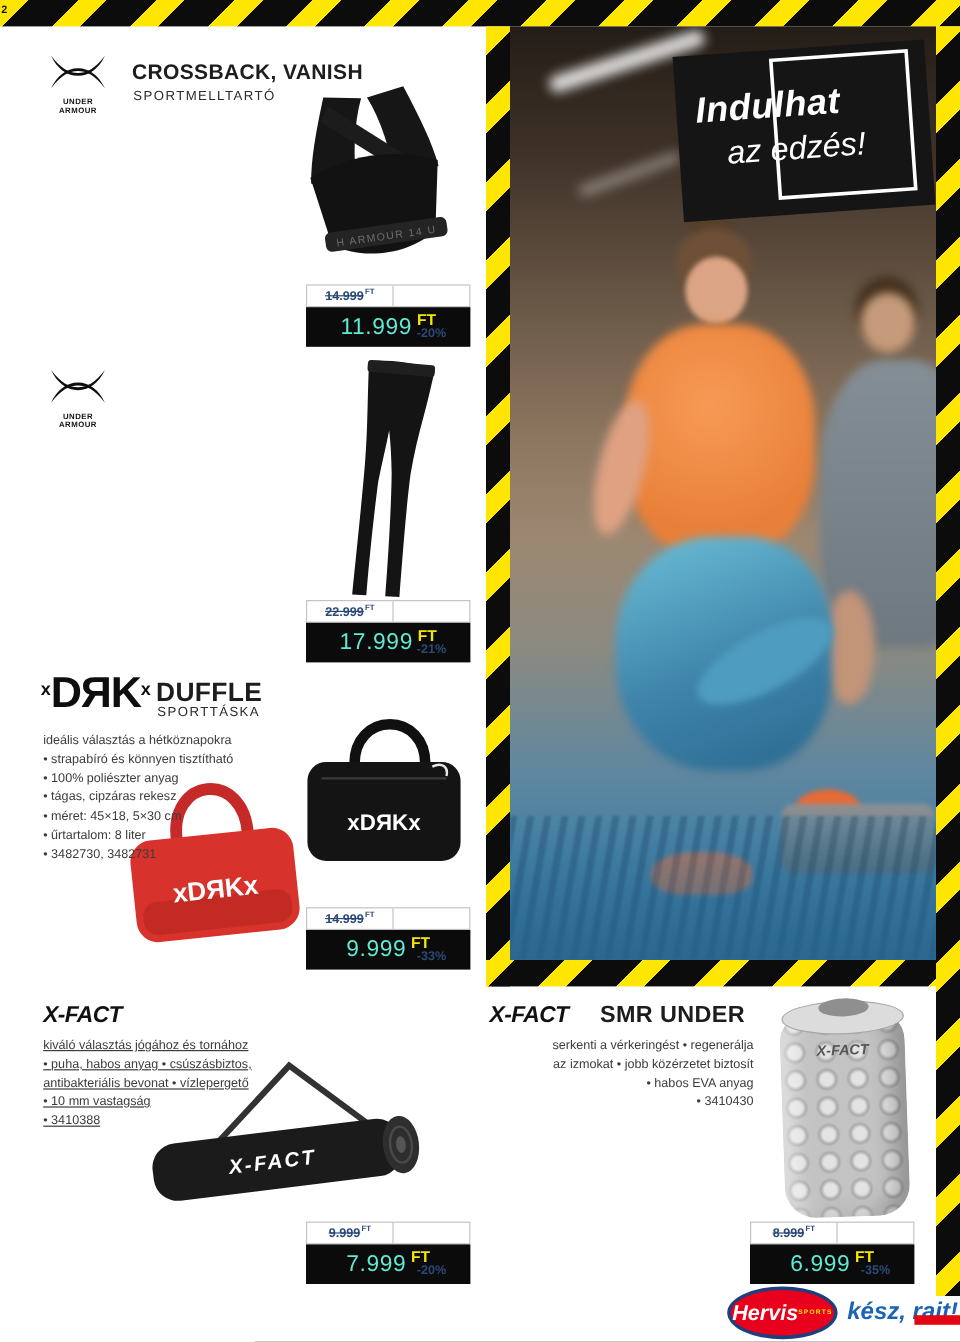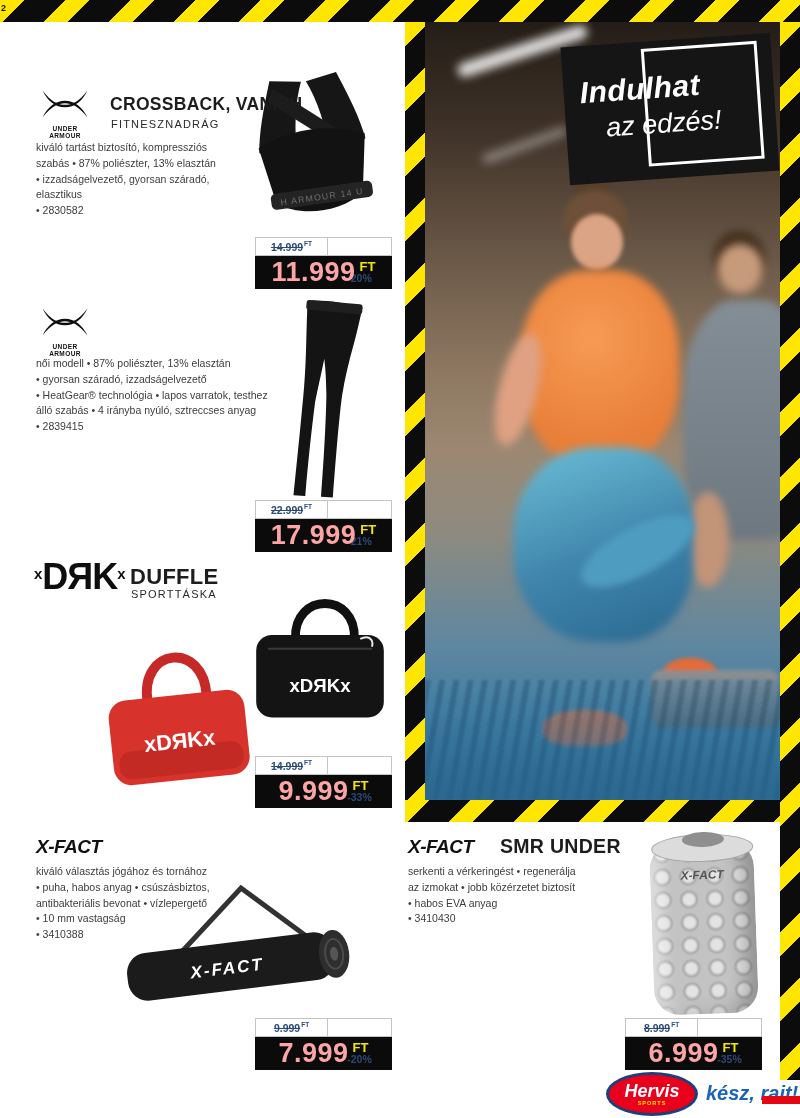--- a/index.html
+++ b/index.html
@@ -49,35 +49,35 @@
   .xfact{font-size:19px;font-weight:800;font-style:italic;color:#111;letter-spacing:-.5px;}
 
   
   .price{width:137px;z-index:4;}
   .price-top{display:flex;height:19px;background:#fff;border:1px solid #c4c4c4;box-sizing:border-box;}
   .price-old{flex:0 0 71px;border-right:1px solid #c4c4c4;display:flex;align-items:center;justify-content:center;color:#2c4a78;font-size:10.5px;font-weight:bold;}
   .price-old .num{text-decoration:line-through;}
   .price-old .ft{font-size:6.5px;vertical-align:4px;margin-left:1px;text-decoration:none;position:relative;top:-3px;}
   .price-disc{flex:1;display:flex;align-items:center;justify-content:center;color:#2c4a78;font-size:10.5px;font-weight:bold;margin-top:40px;}
   .price-main{height:33px;background:#0b0b0b;display:flex;align-items:center;justify-content:center;}
-  .price-main .num{color:#fca5a5;font-size:27px;font-weight:700;letter-spacing:.5px;}
+  .price-main .num{color:#5eead4;font-size:19px;font-weight:400;letter-spacing:.5px;}
   .price-main .ft{color:#f3e505;font-size:13px;font-weight:800;margin-left:4px;position:relative;top:-6px;}
 
   
   .prod-img{z-index:1;}
   .roller{width:104px;height:172px;border-radius:26px;transform:rotate(-2deg);
     background-color:#c3c3c3;
     background-image:radial-gradient(circle at 12px 11px,#e3e3e3 5px,#a9a9a9 8px,#c3c3c3 10px);
     background-size:26px 23px;box-shadow:inset -12px 0 18px rgba(0,0,0,.25), inset 10px 0 14px rgba(255,255,255,.5);}
   .roller-top{position:absolute;left:2px;top:-8px;width:100px;height:26px;border-radius:50%;background:#dcdcdc;border:1px solid #a5a5a5;}
   .roller-hole{position:absolute;left:30px;top:-3px;width:42px;height:15px;border-radius:50%;background:#8f8f8f;}
   .roller-label{position:absolute;left:0;top:26px;width:104px;text-align:center;font-size:12px;font-weight:800;font-style:italic;color:#555;}
 
   
-  .hervis{left:606px;top:1072px;width:92px;height:44px;background:#e8001d;border:3px solid #1e3f7d;border-radius:50%;box-sizing:border-box;display:flex;flex-direction:column;align-items:center;justify-content:center;z-index:6;}
+  .hervis{left:606px;top:1072px;width:92px;height:44px;background:#e8001d;border:3px solid #1e3f7d;border-radius:50%;box-sizing:border-box;display:flex;flex-direction:row;align-items:center;justify-content:center;z-index:6;}
   .hervis-name{color:#fff;font-size:18px;font-weight:800;font-style:italic;line-height:1;}
   .hervis-sub{color:#ffe600;font-size:5.5px;font-weight:bold;letter-spacing:1px;}
   .slogan{left:706px;top:1082px;font-size:20px;font-weight:800;font-style:italic;color:#1b63b5;z-index:6;}
   .red-bar{left:762px;top:1096px;width:38px;height:8px;background:#e30613;z-index:6;}
 </style>
 </head>
 <body>
 
 <div id="page">
 
@@ -111,35 +111,30 @@
 
     <div class="floor"></div>
   </div>
 
   <div class="abs badge">
     <div class="badge-frame"></div>
     <div class="badge-l1">Indulhat</div>
     <div class="badge-l2">az edzés!</div>
   </div>
 
-  <div class="abs card" style="left:28px;top:42px;width:372px;height:196px;margin-top:44px;">
+  <div class="abs card" style="left:28px;top:42px;width:372px;height:196px;">
     <div class="abs ua-wrap" style="left:8px;top:2px;">
       <svg width="54" height="32" viewBox="0 0 60 40">
         <path d="M2,3 C12,17 22,21 30,21 C38,21 48,17 58,3 C52,16 42,24 30,24 C18,24 8,16 2,3 Z" fill="#0e0e0e"></path>
         <path d="M2,37 C12,23 22,19 30,19 C38,19 48,23 58,37 C52,24 42,16 30,16 C18,16 8,24 2,37 Z" fill="#0e0e0e"></path>
       </svg>
       <div class="ua-text">UNDER ARMOUR</div>
     </div>
     <div class="abs title" style="left:82px;top:8px;font-size:17.5px;">CROSSBACK, VANISH</div>
-    <div class="abs subtitle" style="left:83px;top:29px;">FITNESZNADRÁG</div>
-    <div class="abs desc" style="left:8px;top:54px;width:220px;">kiváló tartást biztosító, kompressziós
-szabás • 87% poliészter, 13% elasztán
-• izzadságelvezető, gyorsan száradó,
-elasztikus
-• 2830582</div>
+    <div class="abs subtitle" style="left:83px;top:29px;">SPORTMELLTARTÓ</div>
   </div>
 
   <svg class="abs prod-img" style="left:232px;top:64px;transform:rotate(-8deg);" width="162" height="172" viewBox="0 0 130 135">
     <path d="M38,8 C30,30 24,48 22,64 L52,72 C52,50 56,28 63,12 Z" fill="#161616"></path>
     <path d="M92,8 C100,30 106,48 108,64 L78,72 C78,50 74,28 67,12 Z" fill="#161616"></path>
     <path d="M40,14 L92,58 L84,66 L34,24 Z" fill="#1c1c1c"></path>
     <path d="M22,60 C50,48 80,48 108,60 L100,106 C82,120 48,120 30,106 Z" fill="#121212"></path>
     <rect x="26" y="98" width="82" height="13" rx="4" fill="#242424"></rect>
     <text x="67" y="108" font-size="7" fill="#6e6e6e" text-anchor="middle" font-family="Liberation Sans,sans-serif" letter-spacing="1">H ARMOUR 14 U</text>
   </svg>
@@ -159,25 +154,20 @@
   </div>
 
   <div class="abs card" style="left:28px;top:300px;width:372px;height:200px;">
     <div class="abs ua-wrap" style="left:8px;top:6px;">
       <svg width="54" height="32" viewBox="0 0 60 40">
         <path d="M2,3 C12,17 22,21 30,21 C38,21 48,17 58,3 C52,16 42,24 30,24 C18,24 8,16 2,3 Z" fill="#0e0e0e"></path>
         <path d="M2,37 C12,23 22,19 30,19 C38,19 48,23 58,37 C52,24 42,16 30,16 C18,16 8,24 2,37 Z" fill="#0e0e0e"></path>
       </svg>
       <div class="ua-text">UNDER ARMOUR</div>
     </div>
-    <div class="abs desc" style="left:8px;top:56px;width:272px;">női modell • 87% poliészter, 13% elasztán
-• gyorsan száradó, izzadságelvezető
-• HeatGear® technológia • lapos varratok, testhez
-álló szabás • 4 irányba nyúló, sztreccses anyag
-• 2839415</div>
   </div>
 
   <svg class="abs prod-img" style="left:284px;top:300px;transform:rotate(3deg);" width="90" height="202" viewBox="0 0 90 205">
     <path d="M18,2 C36,0 56,2 74,6 C72,18 70,30 67,44 C63,62 60,78 58,96 C56,120 55,160 54,200 L42,200 C43,160 43,120 42,96 C41,82 40,72 38,60 C36,74 33,90 31,104 C29,130 27,165 26,200 L14,200 C16,160 18,120 19,90 C20,60 18,30 18,2 Z" fill="#141414"></path>
     <rect x="17" y="2" width="57" height="10" rx="3" fill="#1f1f1f" transform="rotate(2 45 7)"></rect>
   </svg>
 
   <div class="abs price" style="left:255px;top:500px;">
     <div class="price-top">
       <div class="price-old">
@@ -191,20 +181,27 @@
         <span class="ft">FT</span>
       </div>
   </div>
 
   <div class="abs card" style="left:28px;top:556px;width:372px;height:200px;">
     <div class="abs drk-logo" style="left:6px;top:0px;">
       <span class="drk-x">x</span><span class="drk-main">DЯK</span><span class="drk-x">x</span>
     </div>
     <div class="abs title" style="left:102px;top:8px;font-size:22px;">DUFFLE</div>
     <div class="abs subtitle" style="left:103px;top:29px;">SPORTTÁSKA</div>
+    <div class="abs desc" style="left:8px;top:54px;width:215px;">ideális választás a hétköznapokra
+• strapabíró és könnyen tisztítható
+• 100% poliészter anyag
+• tágas, cipzáras rekesz
+• méret: 45×18, 5×30 cm
+• űrtartalom: 8 liter
+• 3482730, 3482731</div>
   </div>
 
   <svg class="abs prod-img" style="left:246px;top:578px;" width="148" height="162" viewBox="0 0 150 165">
     <path d="M50,62 C48,14 112,14 110,62" fill="none" stroke="#101010" stroke-width="9" stroke-linecap="round"></path>
     <rect x="10" y="58" width="130" height="84" rx="16" fill="#141414"></rect>
     <line x1="22" y1="72" x2="128" y2="72" stroke="#3a3a3a" stroke-width="2"></line>
     <path d="M116,62 C124,58 130,62 128,70" fill="none" stroke="#e8e8e8" stroke-width="2"></path>
     <text x="75" y="116" font-size="19" font-weight="bold" fill="#ffffff" text-anchor="middle" font-family="Liberation Sans,sans-serif">xDЯKx</text>
   </svg>
 
@@ -224,21 +221,21 @@
       <div class="price-disc">-33%</div>
     </div>
     <div class="price-main">
         <span class="num">9.999</span>
         <span class="ft">FT</span>
       </div>
   </div>
 
   <div class="abs card" style="left:28px;top:828px;width:372px;height:190px;">
     <div class="abs xfact" style="left:8px;top:8px;">X-FACT</div>
-    <div class="abs desc" style="left:8px;top:36px;width:220px;">kiváló választás jógához és tornához
+    <div class="abs desc" style="left:8px;top:36px;width:220px;text-decoration:underline;">kiváló választás jógához és tornához
 • puha, habos anyag • csúszásbiztos,
 antibakteriális bevonat • vízlepergető
 • 10 mm vastagság
 • 3410388</div>
   </div>
 
   <svg class="abs prod-img" style="left:115px;top:872px;" width="244" height="138" viewBox="0 0 244 138">
     <path d="M48,100 L126,16 L202,72" fill="none" stroke="#1c1c1c" stroke-width="5" opacity=".9"></path>
     <g transform="rotate(-7 120 95)">
       <rect x="12" y="70" width="208" height="48" rx="20" fill="#1b1b1b"></rect>
@@ -259,21 +256,21 @@
     </div>
     <div class="price-main">
         <span class="num">7.999</span>
         <span class="ft">FT</span>
       </div>
   </div>
 
   <div class="abs card" style="left:408px;top:828px;width:230px;height:190px;">
     <div class="abs xfact" style="left:0px;top:8px;">X-FACT</div>
     <div class="abs title" style="left:92px;top:7px;font-size:19.5px;">SMR UNDER</div>
-    <div class="abs desc" style="left:0px;top:36px;width:220px;">serkenti a vérkeringést • regenerálja
+    <div class="abs desc" style="left:0px;top:36px;width:220px;text-align:right;">serkenti a vérkeringést • regenerálja
 az izmokat • jobb közérzetet biztosít
 • habos EVA anyag
 • 3410430</div>
   </div>
 
   <div class="abs prod-img" style="left:652px;top:842px;width:104px;height:172px;">
     <div class="roller">
       <div class="roller-top">
         <div class="roller-hole"></div>
       </div>

